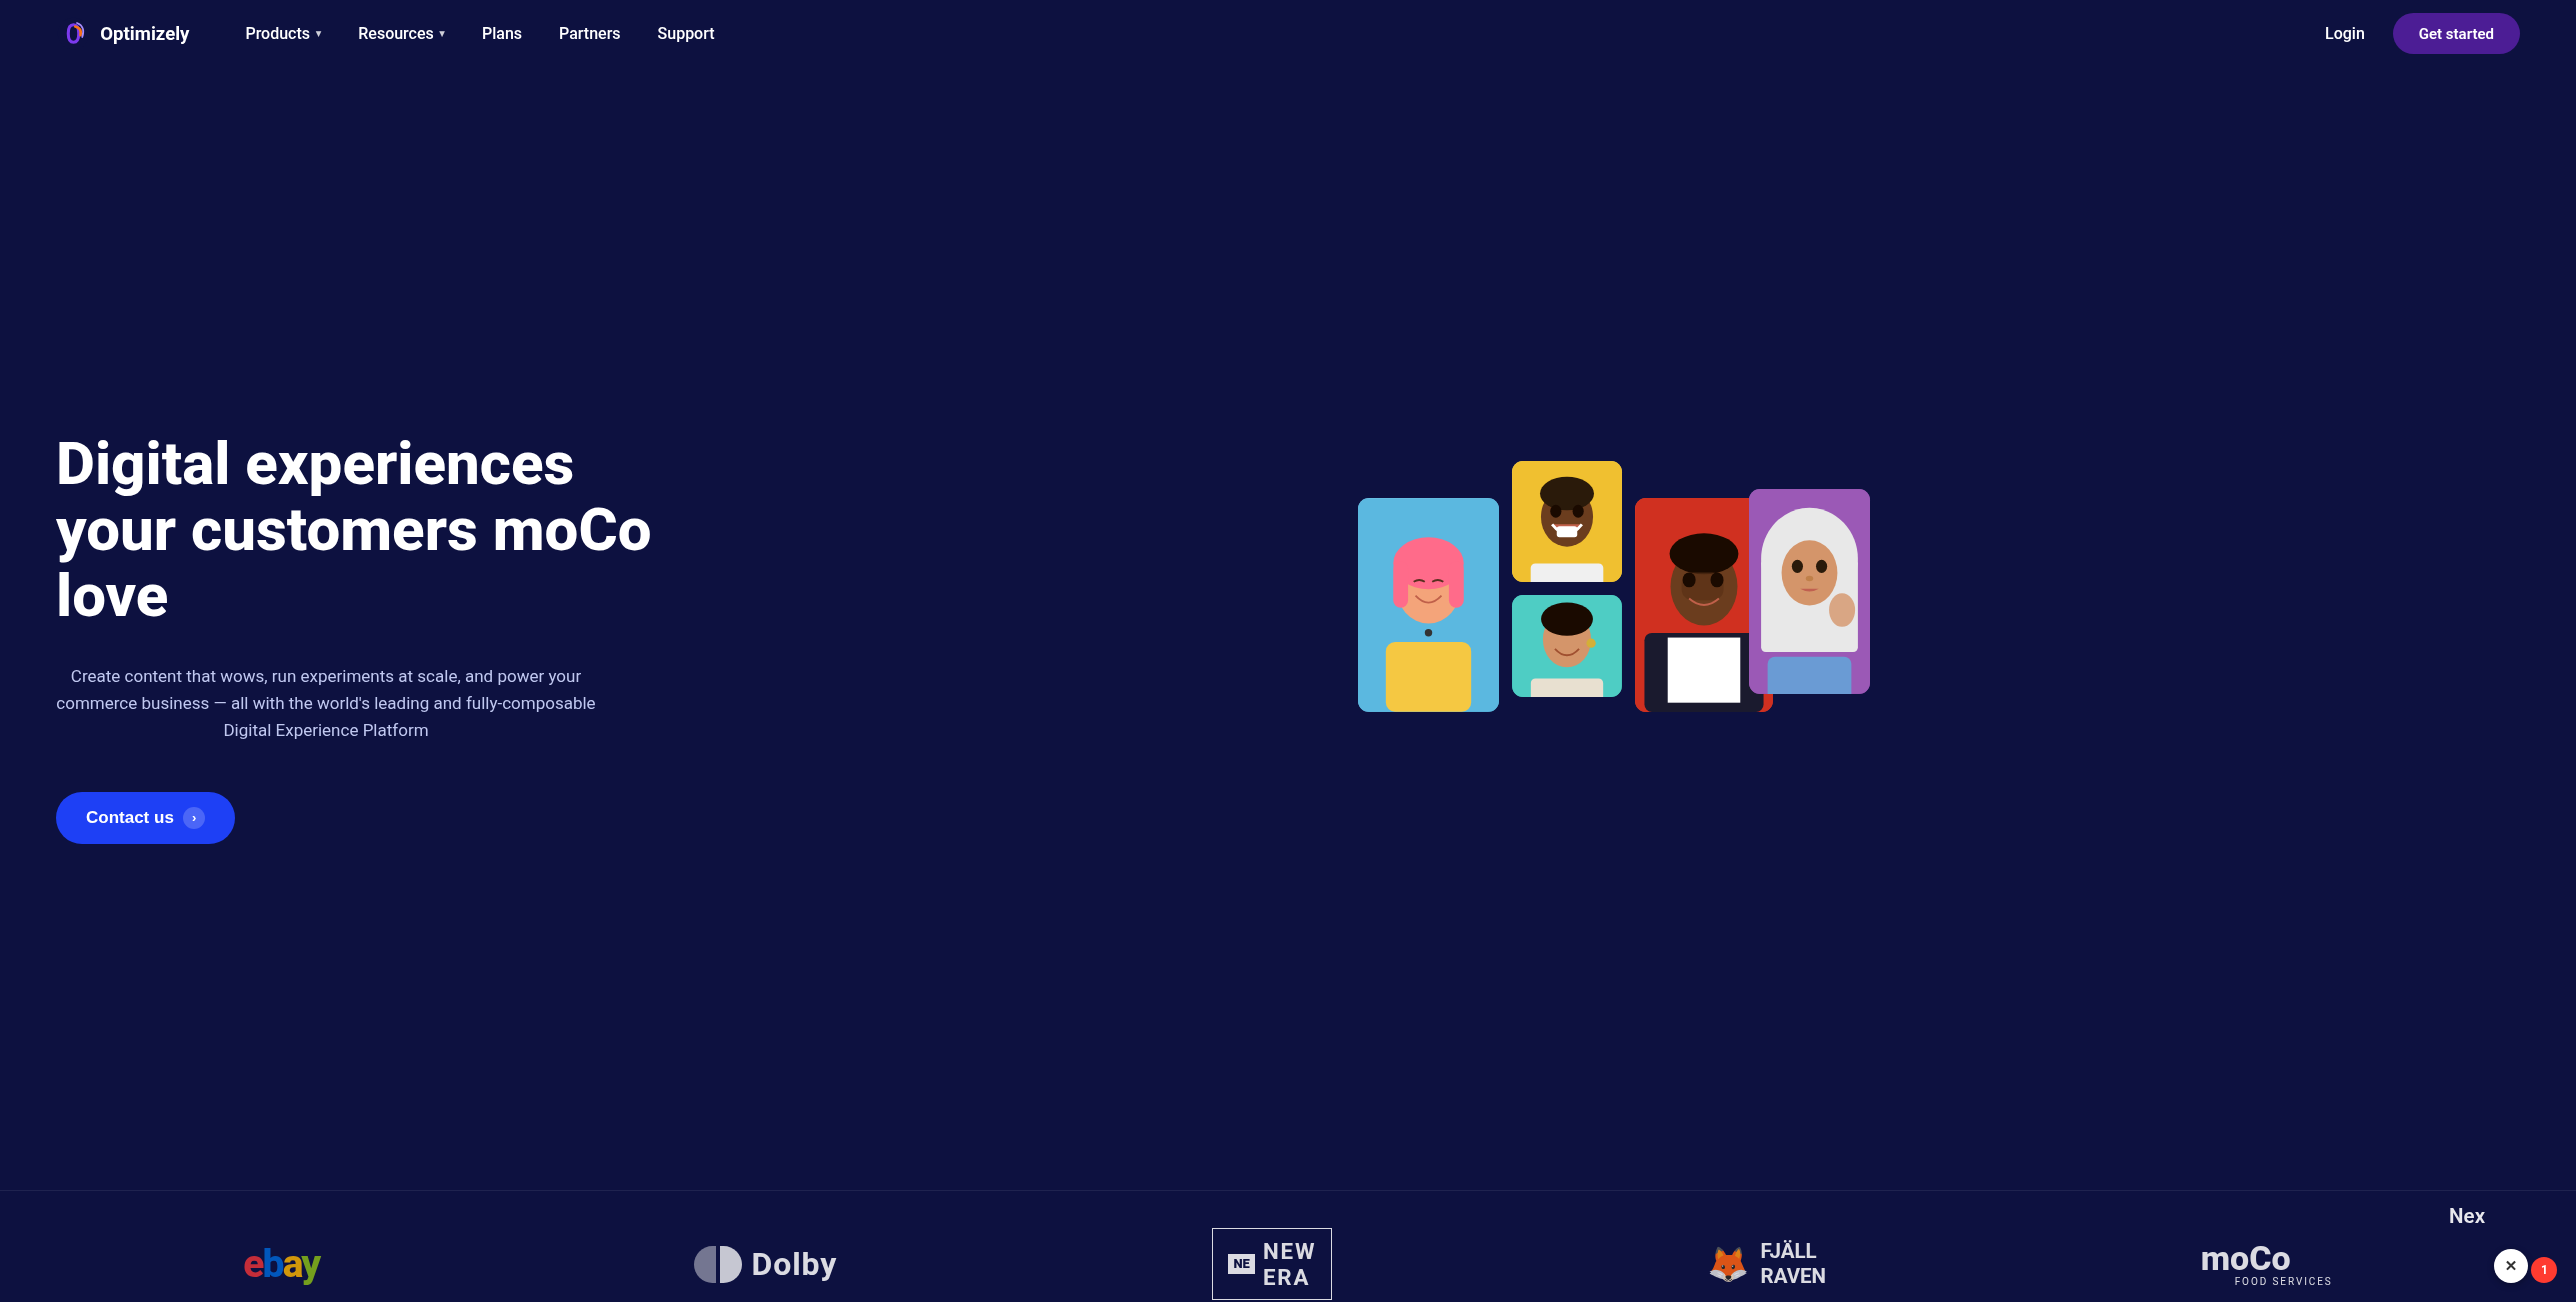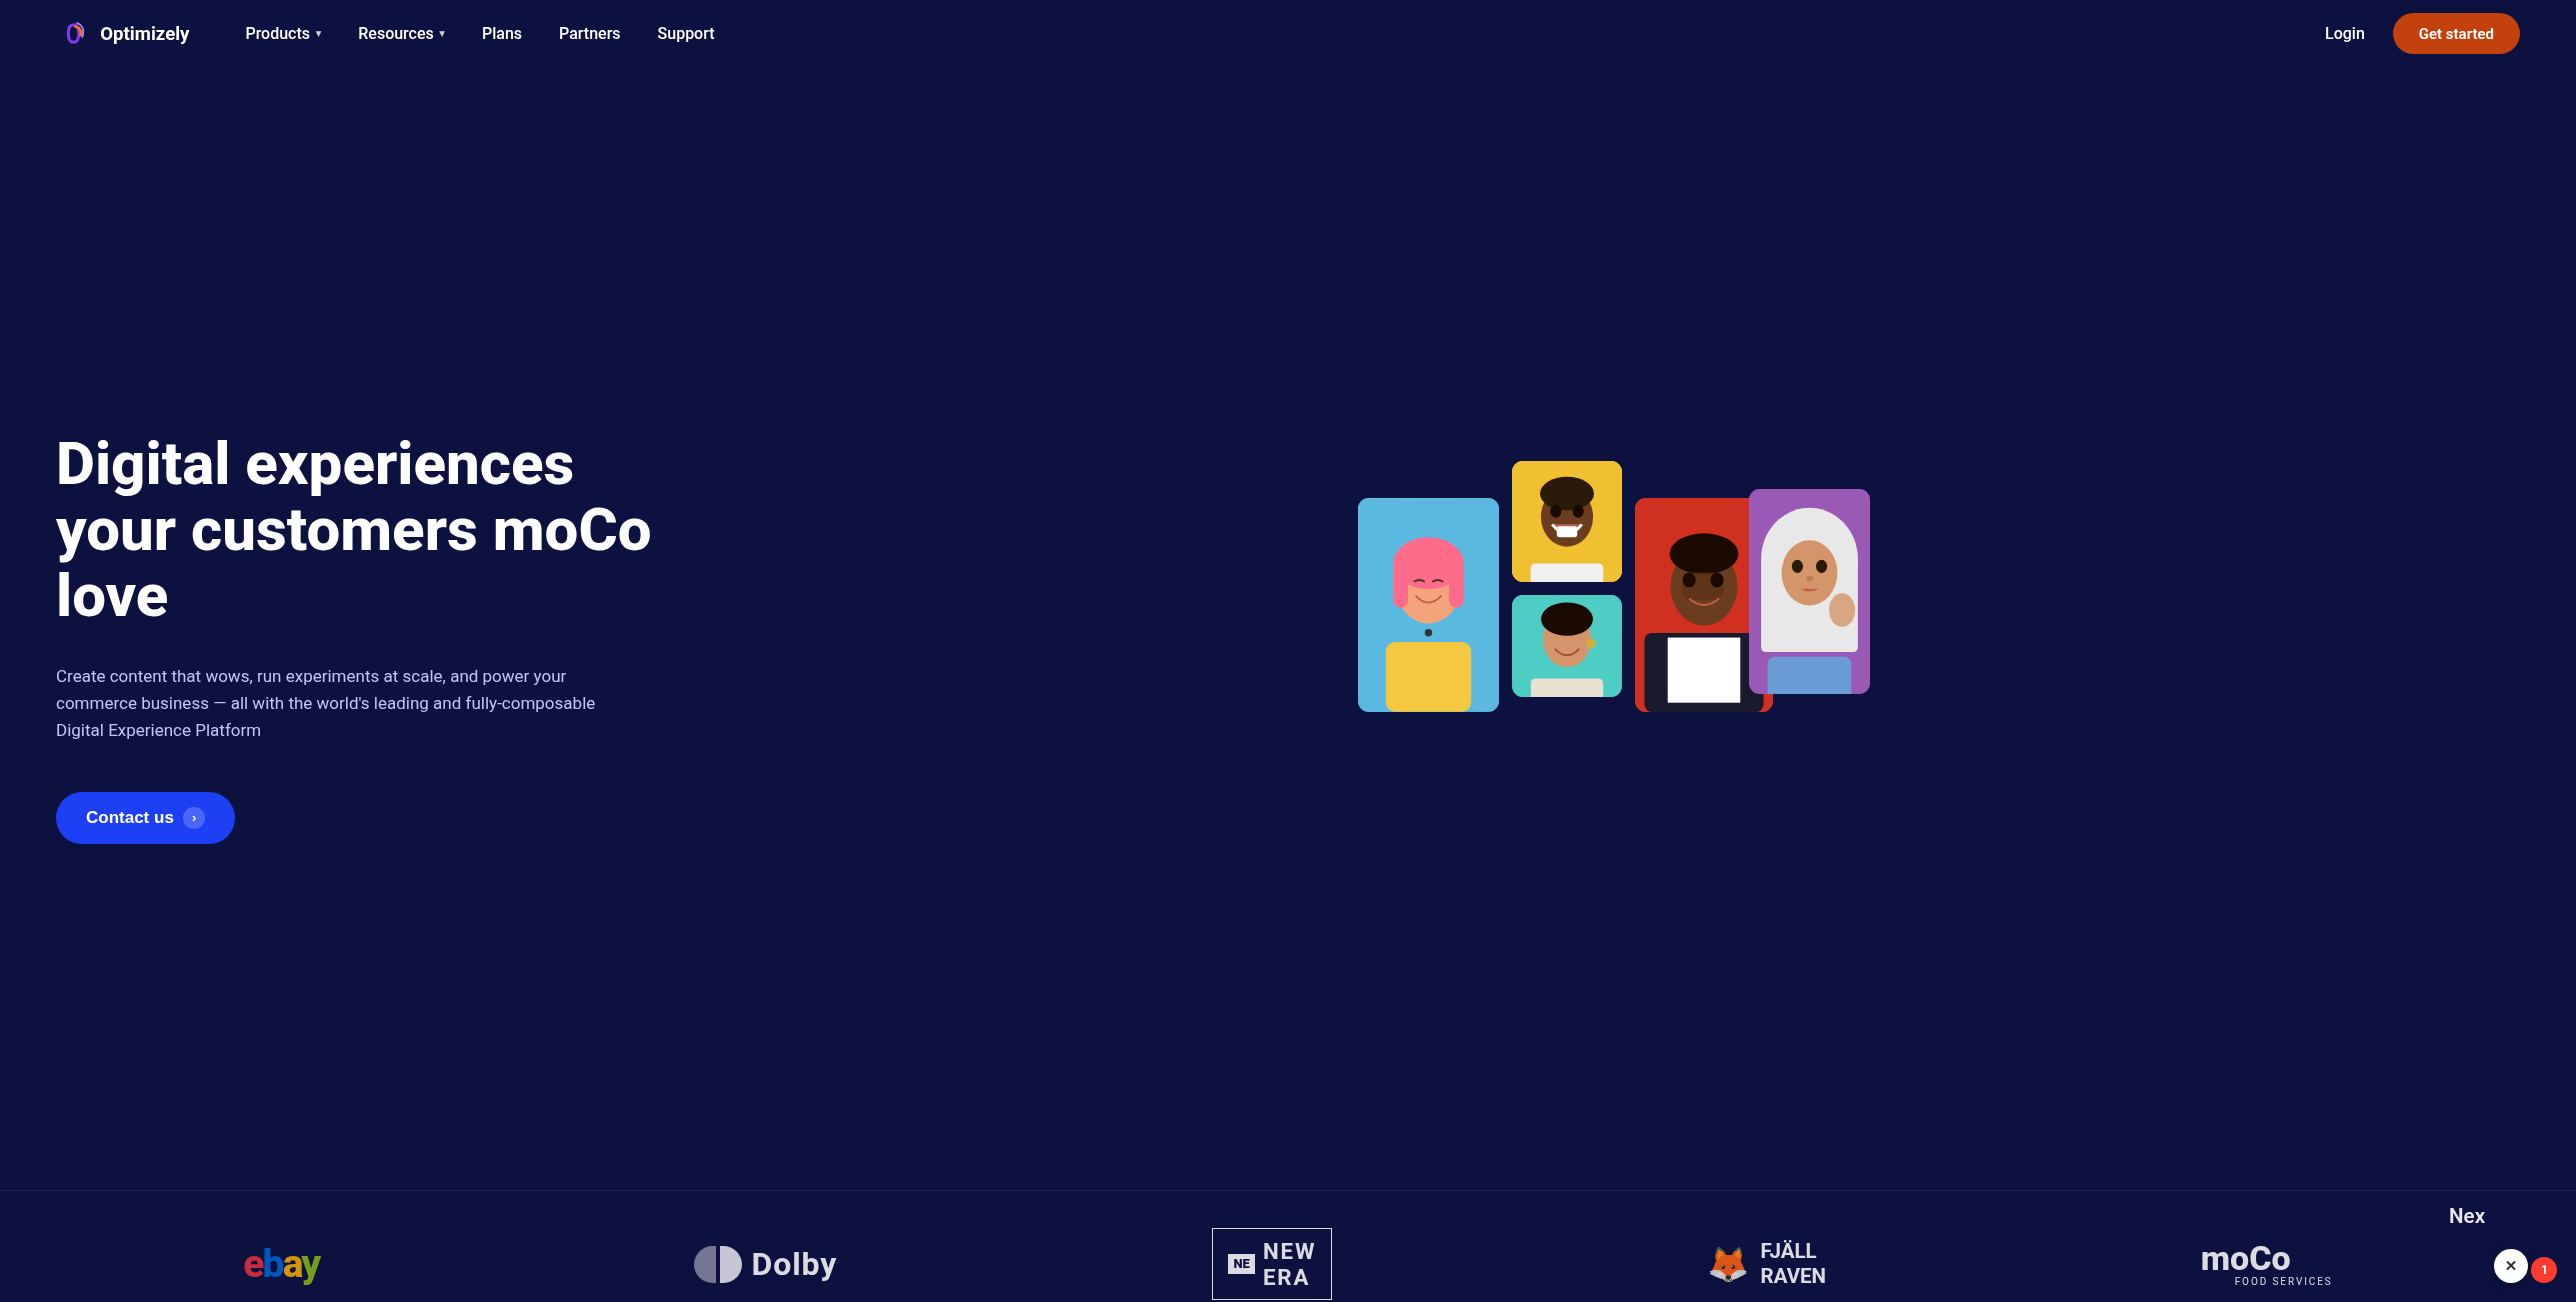--- a/index.html
+++ b/index.html
@@ -61,21 +61,21 @@
       gap: 28px;
     }
     .nav-login {
       color: #ffffff;
       text-decoration: none;
       font-size: 16px;
       font-weight: 500;
       cursor: pointer;
     }
     .btn-get-started {
-      background-color: #c2410c;
+      background-color: #4c1d95;
       color: white;
       border: none;
       border-radius: 47px;
       padding: 11.2px 26px;
       font-size: 15px;
       font-weight: 600;
       cursor: pointer;
       text-decoration: none;
     }
 
@@ -97,20 +97,21 @@
       line-height: 1.1;
       margin-bottom: 34px;
       color: #ffffff;
     }
     .hero-description {
       font-size: 17px;
       line-height: 1.6;
       color: #c0c8f0;
       max-width: 540px;
       margin-bottom: 47px;
+      text-align: center;
     }
     .btn-contact {
       background-color: #1e40f5;
       color: white;
       border: none;
       border-radius: 47px;
       padding: 15px 30px;
       font-size: 17px;
       font-weight: 600;
       cursor: pointer;

